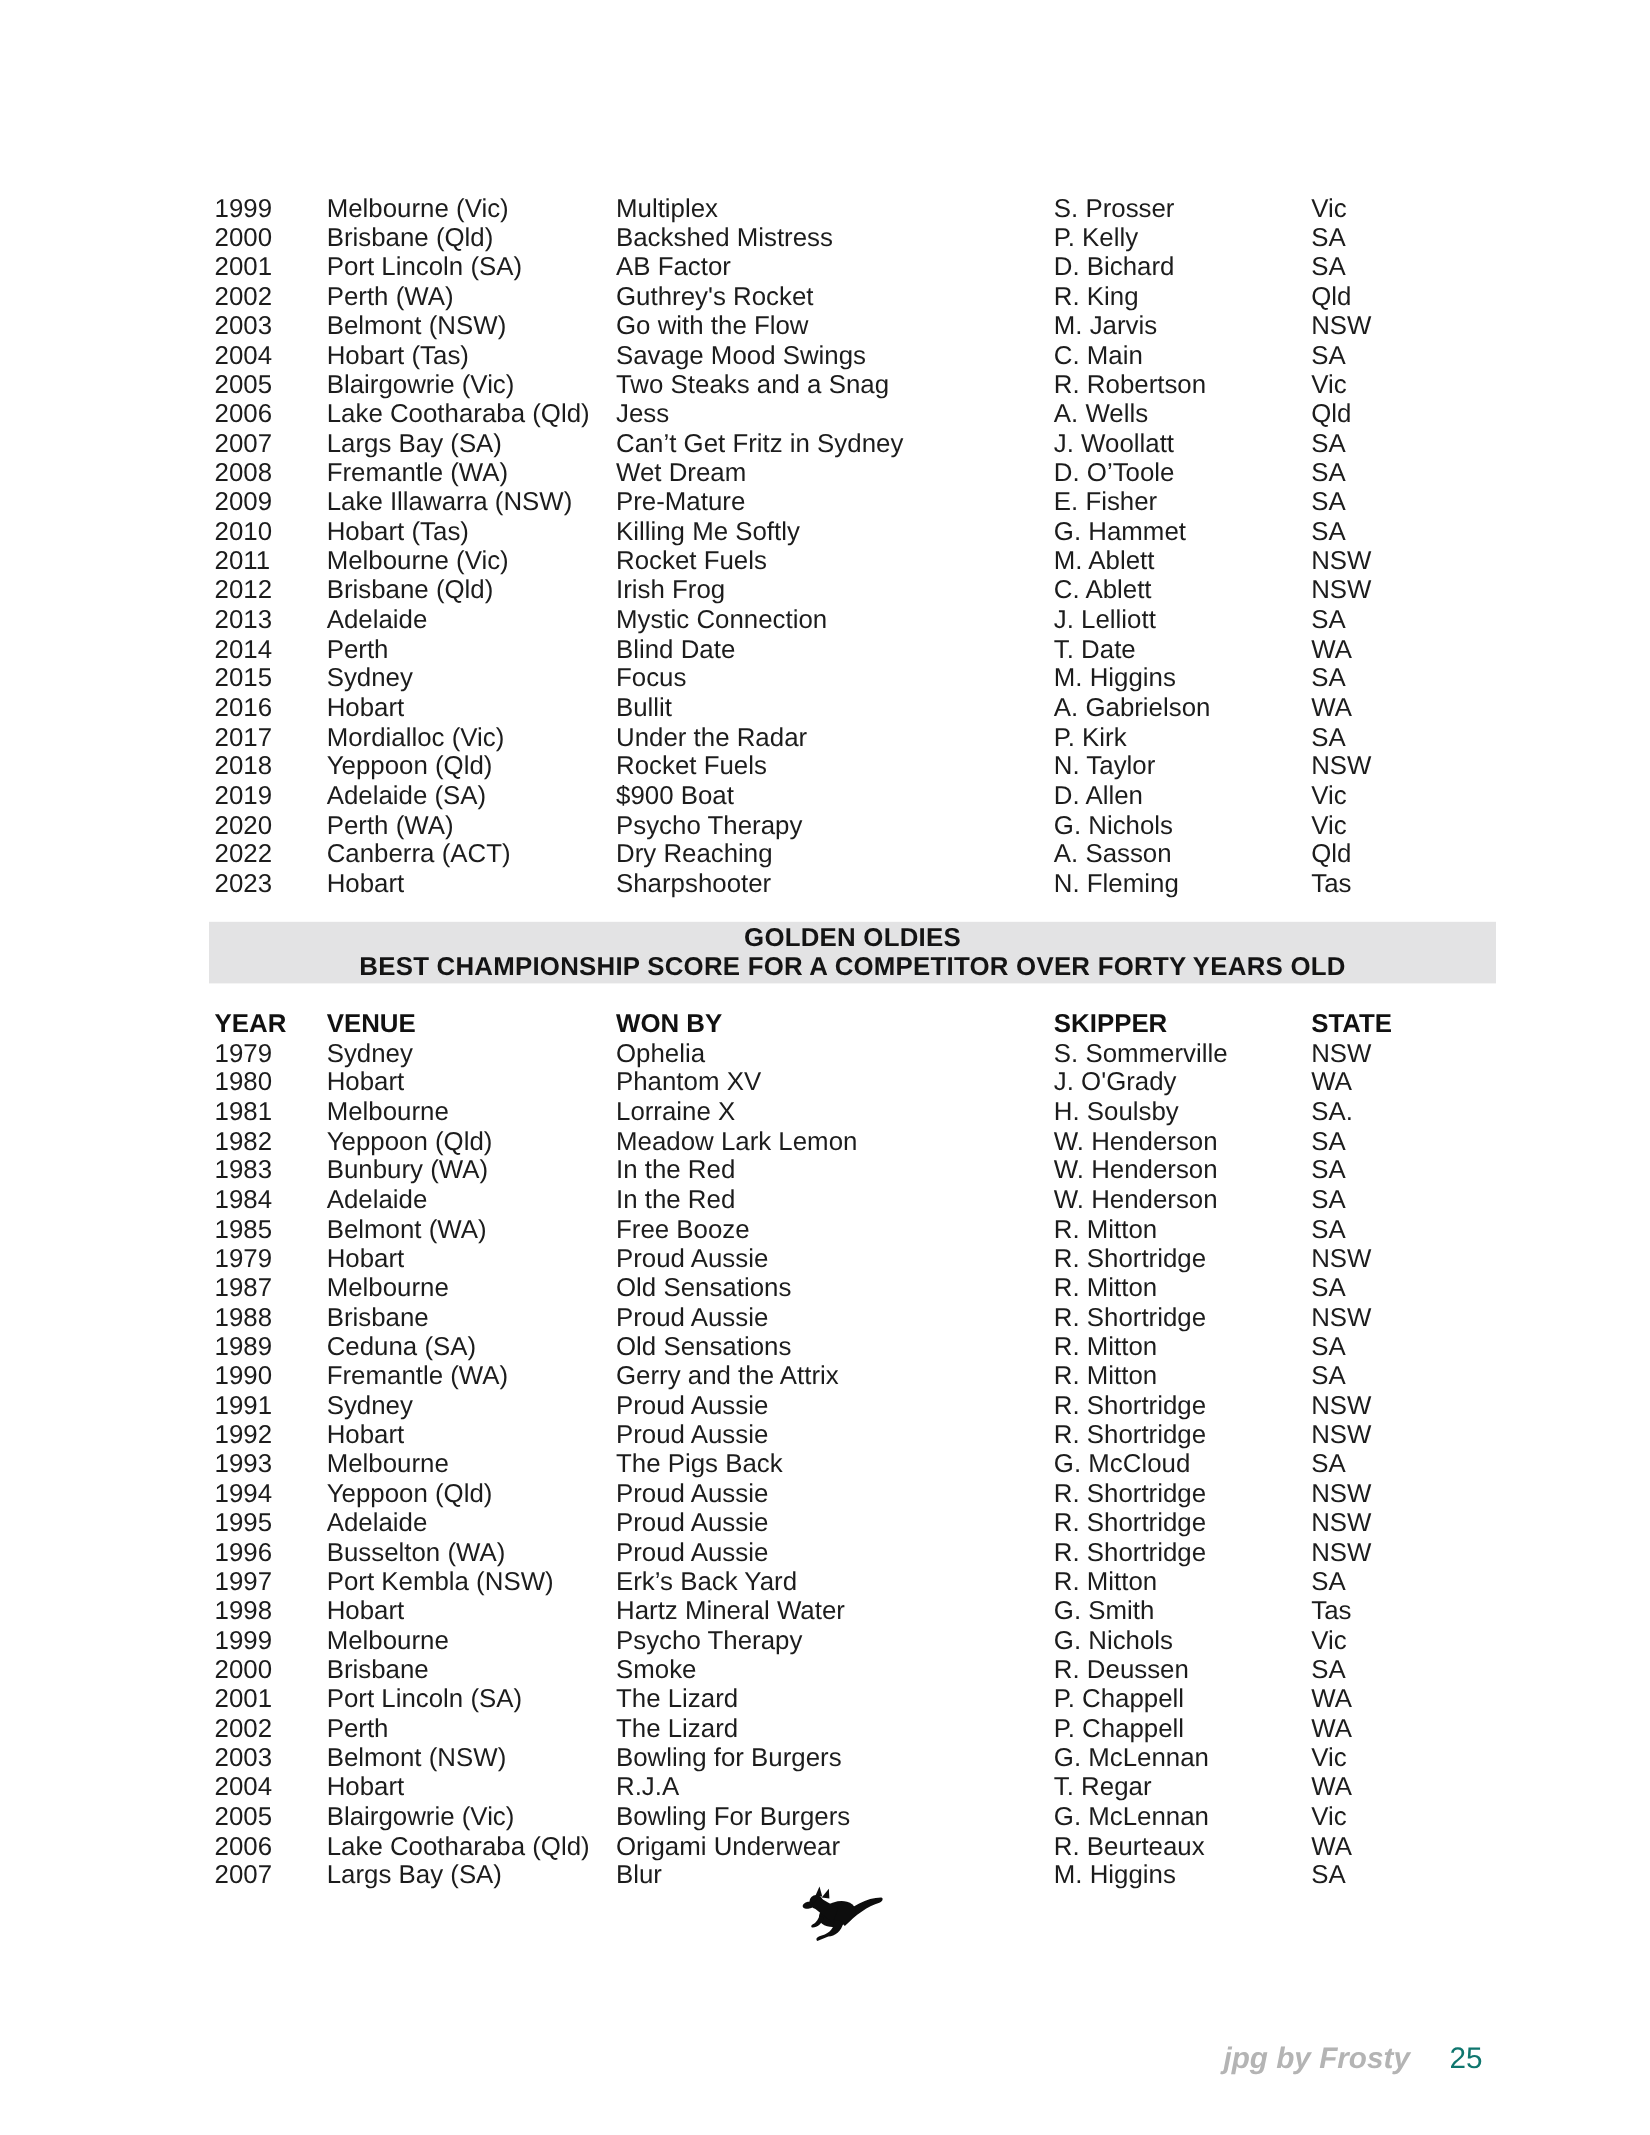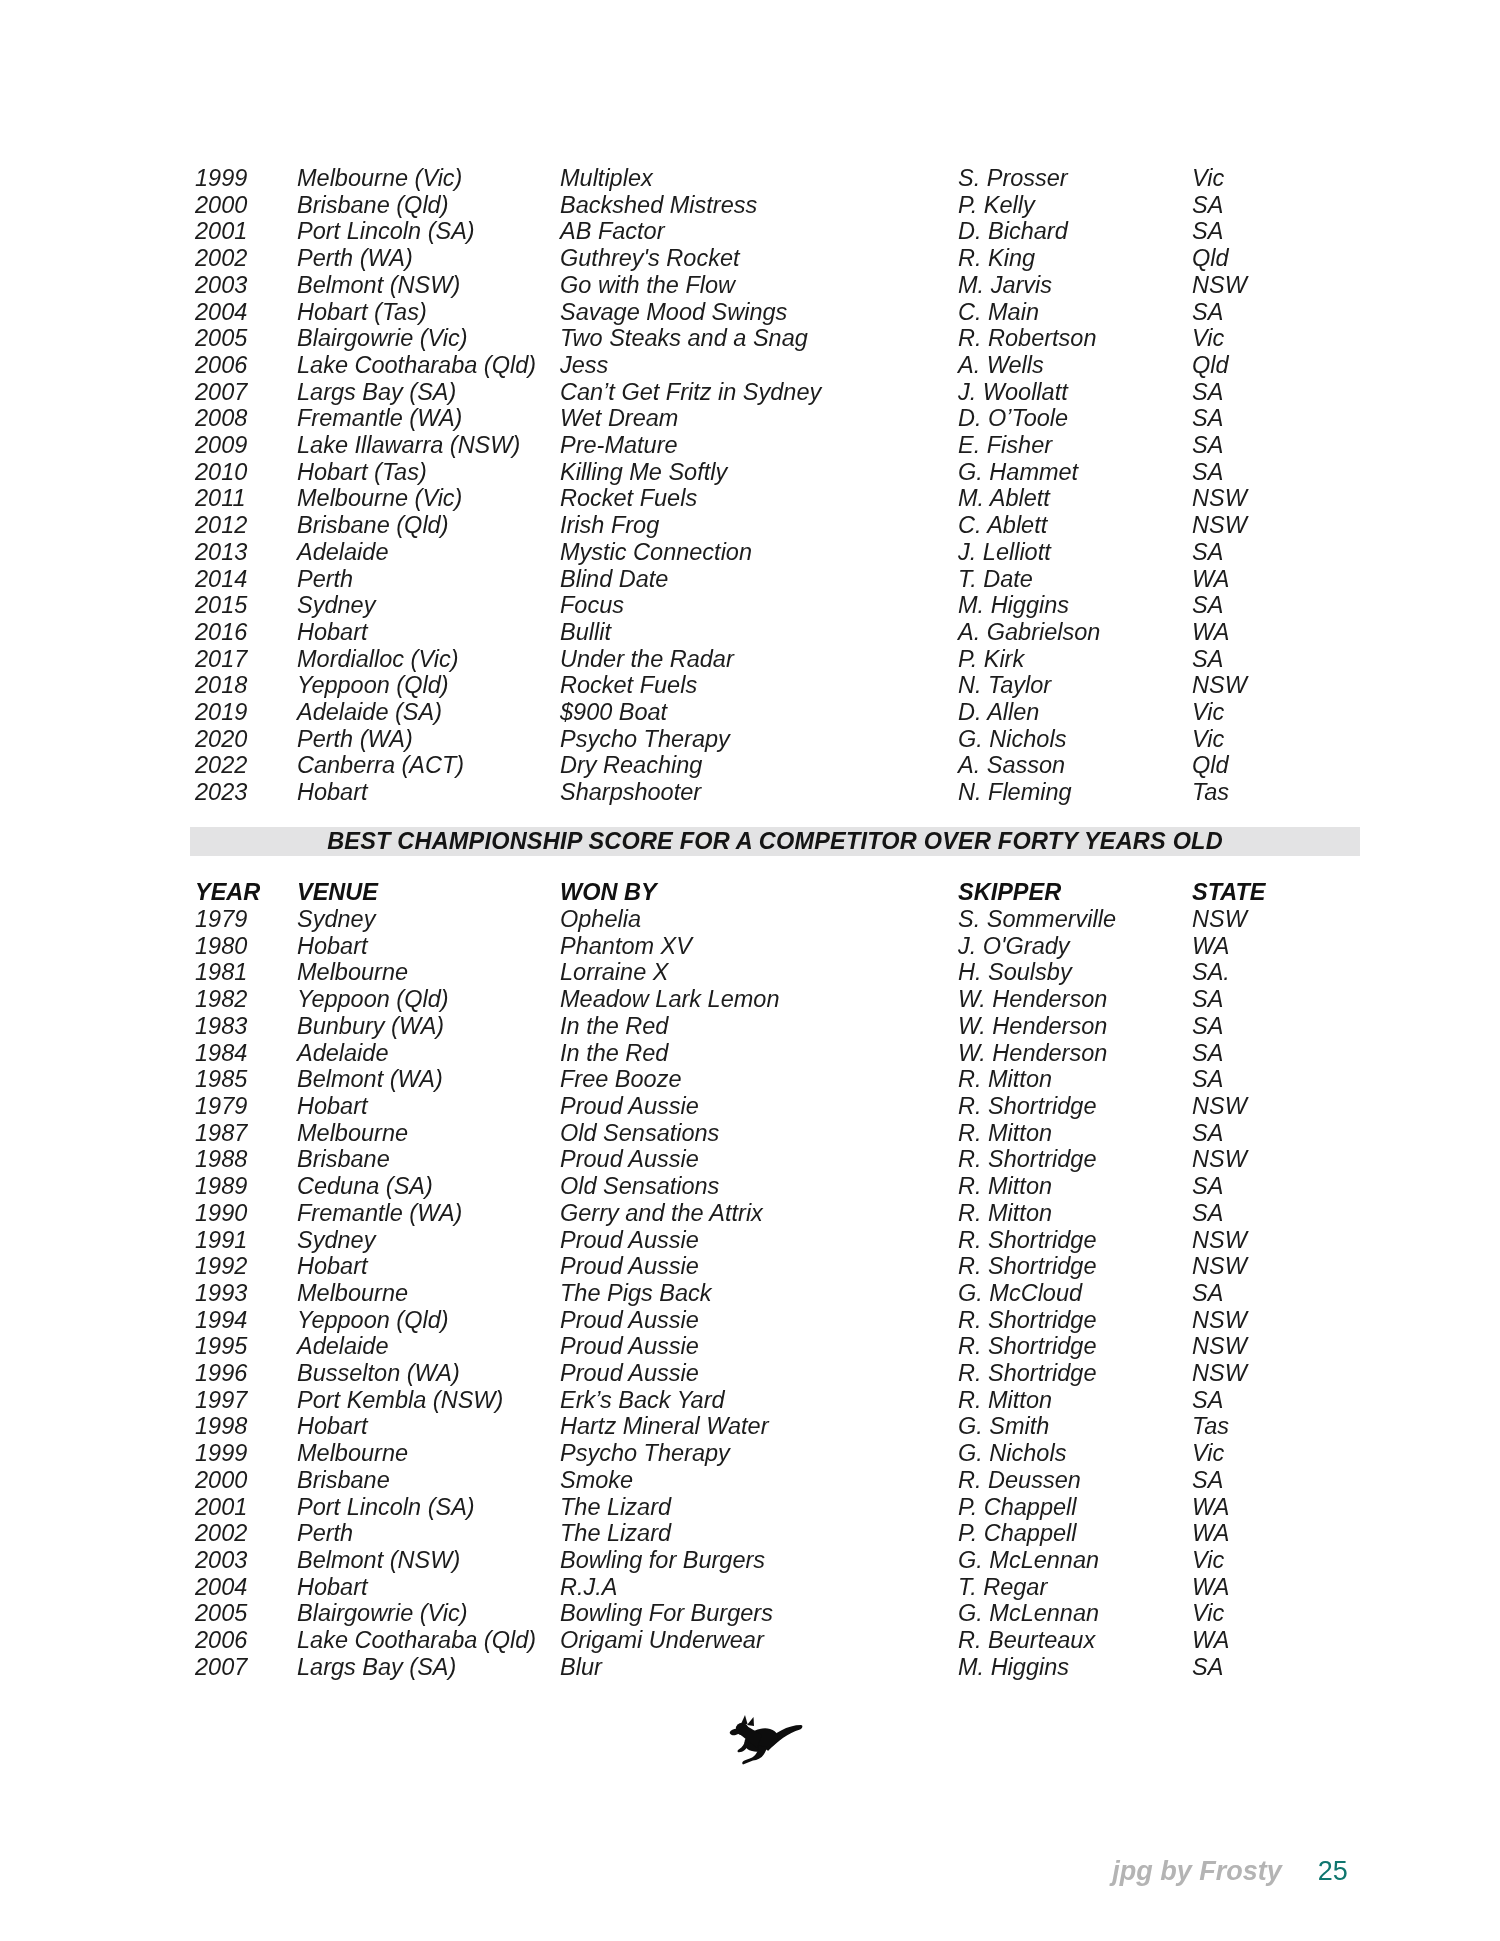--- a/index.html
+++ b/index.html
@@ -6,23 +6,22 @@
   .page{
     position:relative;
     width:1500px;height:1941px;
     background:#ffffff;
     font-family:"Liberation Sans","DejaVu Sans",sans-serif;
     color:#1c1c1c;
     overflow:hidden;
   }
   .content{
     position:absolute;
-    left:195px;top:165px;
+    left:195px;top:176px;
     width:1160px;
-    font-style:italic;
   }
   .trow,.thead-row{
     display:grid;
     grid-template-columns:102px 263px 398px 234px 1fr;
     line-height:26.7px;
     font-size:23.5px;
     white-space:nowrap;
   }
   .thead-row{font-weight:700;color:#111;}
   .cell{overflow:visible;}
@@ -240,20 +239,21 @@
         <div class="trow">
           <span class="cell">2023</span>
           <span class="cell">Hobart</span>
           <span class="cell">Sharpshooter</span>
           <span class="cell">N. Fleming</span>
           <span class="cell">Tas</span>
         </div>
       </section>
 
     <header class="band">
+      <div class="band-line">GOLDEN OLDIES</div>
       <div class="band-line">BEST CHAMPIONSHIP SCORE FOR A COMPETITOR OVER FORTY YEARS OLD</div>
     </header>
 
     <div class="thead-row golden-head">
       <span class="cell">YEAR</span>
       <span class="cell">VENUE</span>
       <span class="cell">WON BY</span>
       <span class="cell">SKIPPER</span>
       <span class="cell">STATE</span>
     </div>

